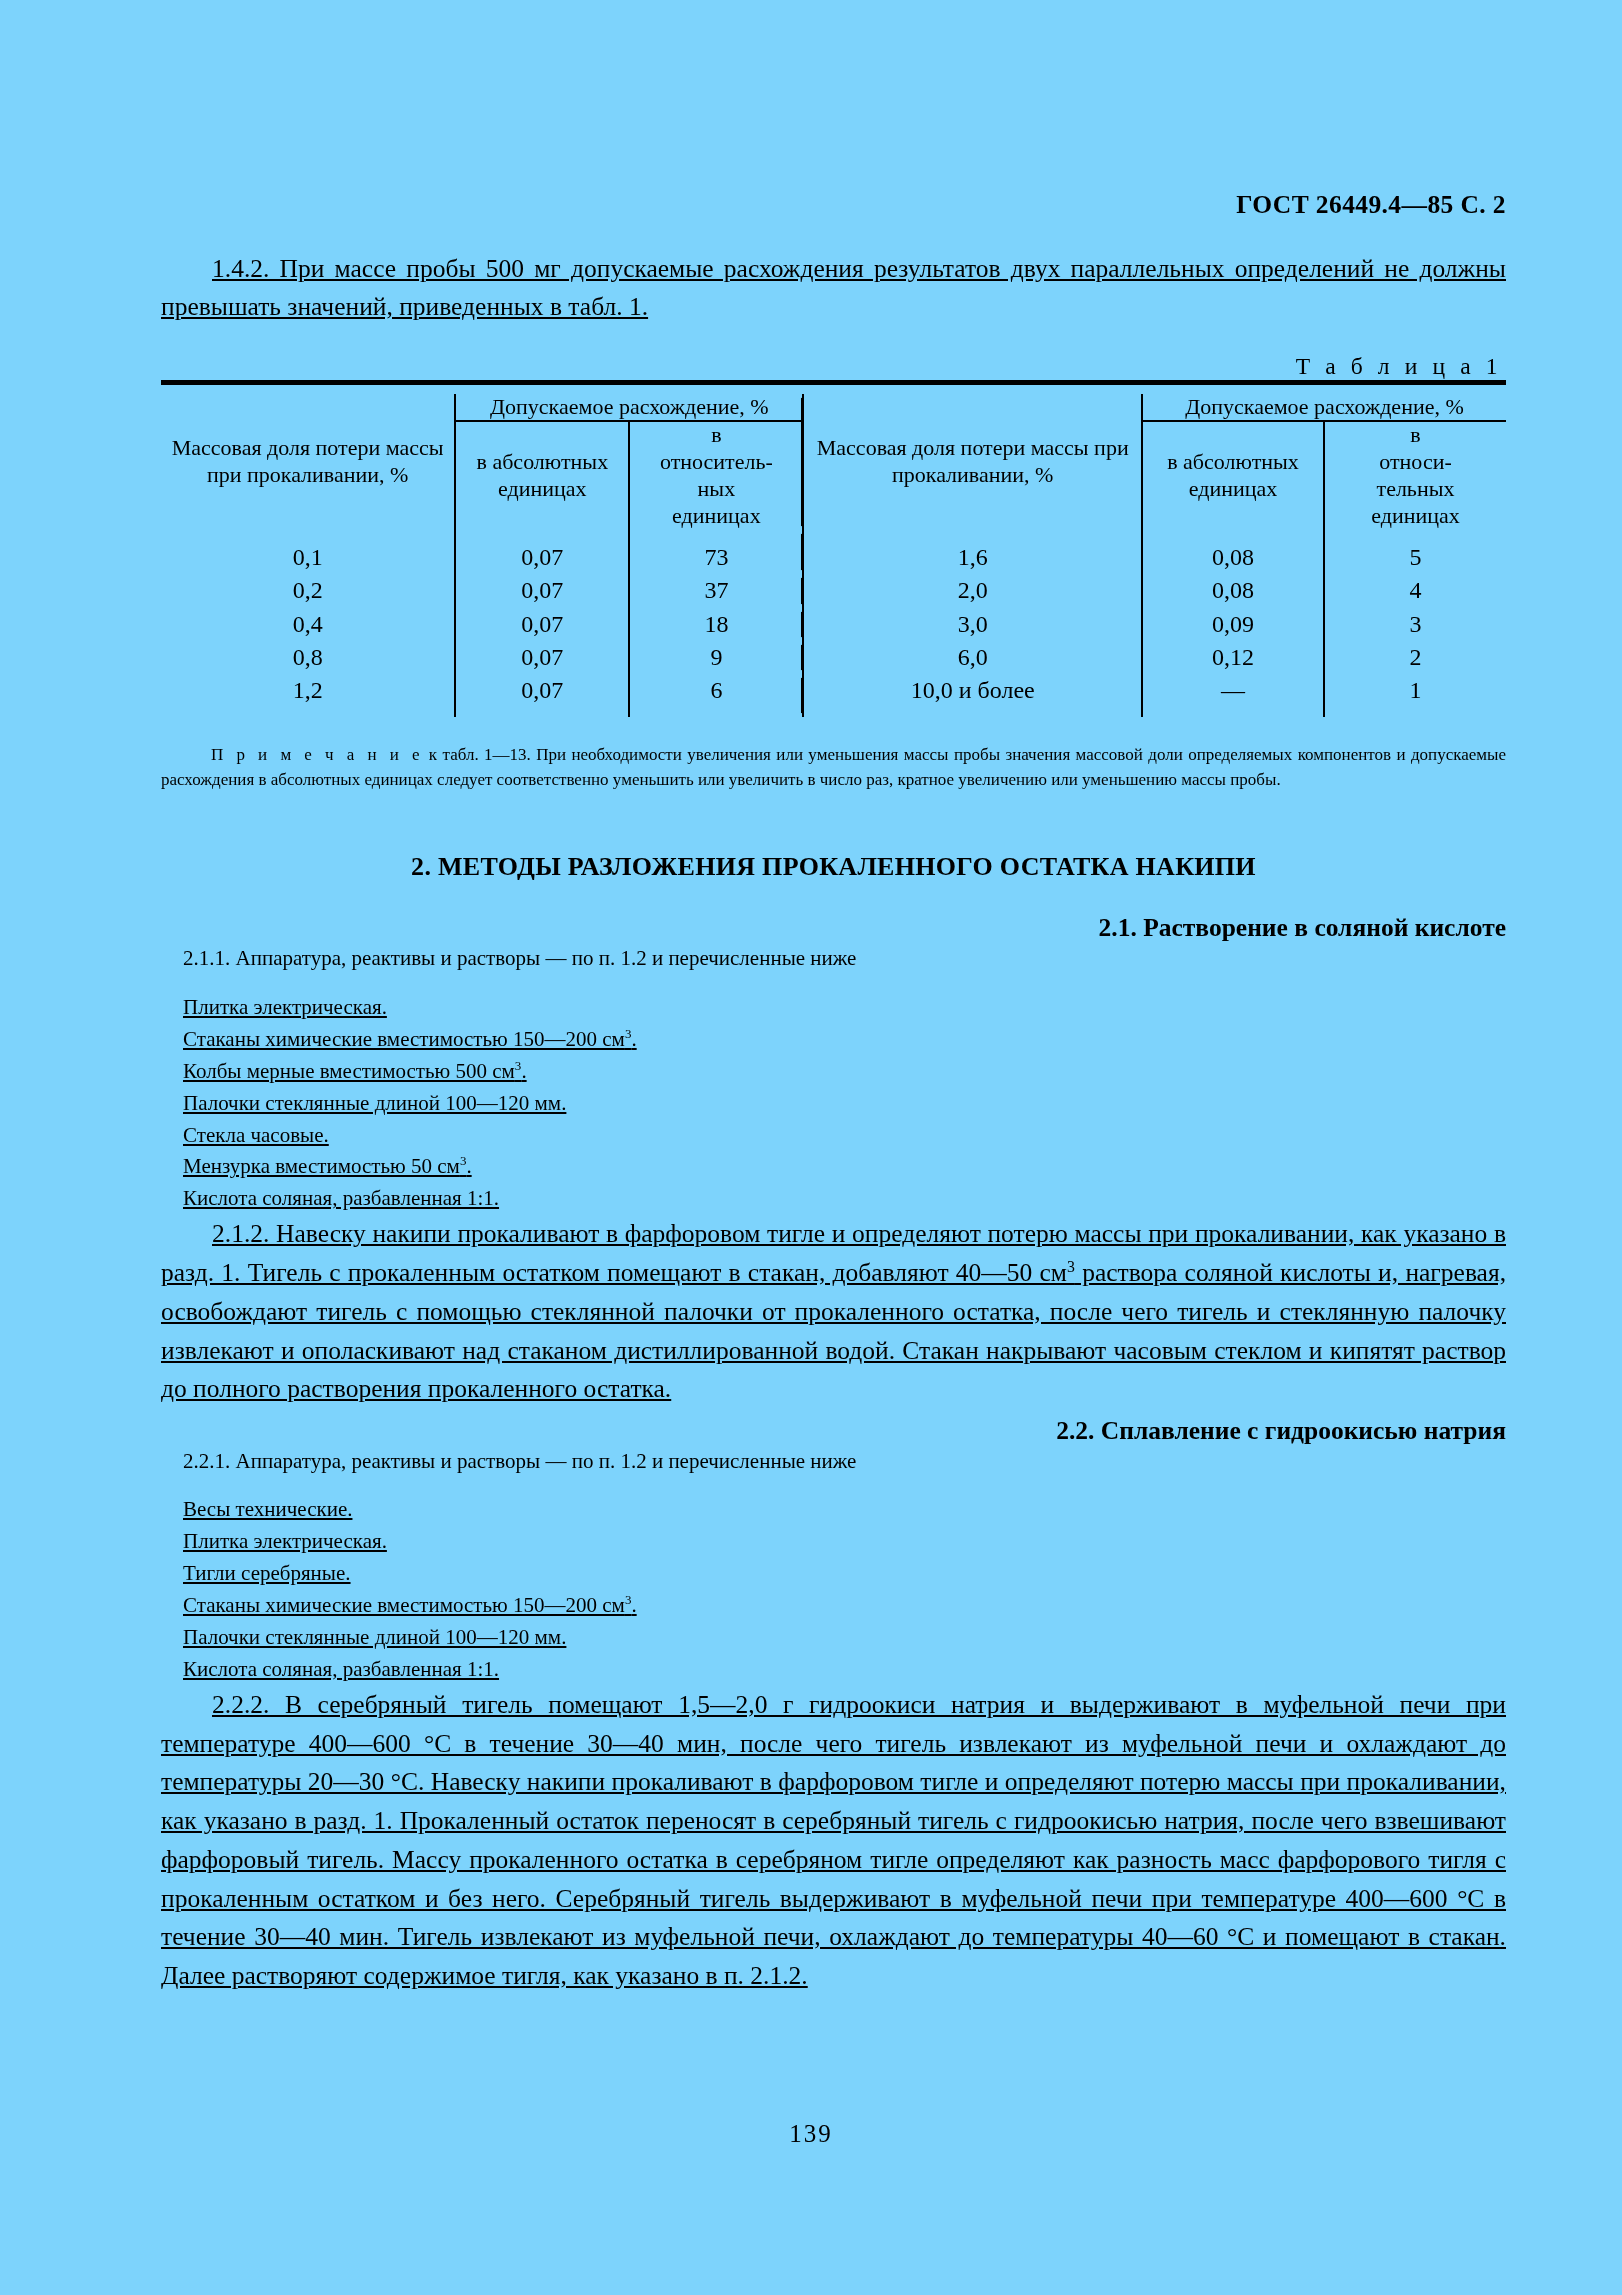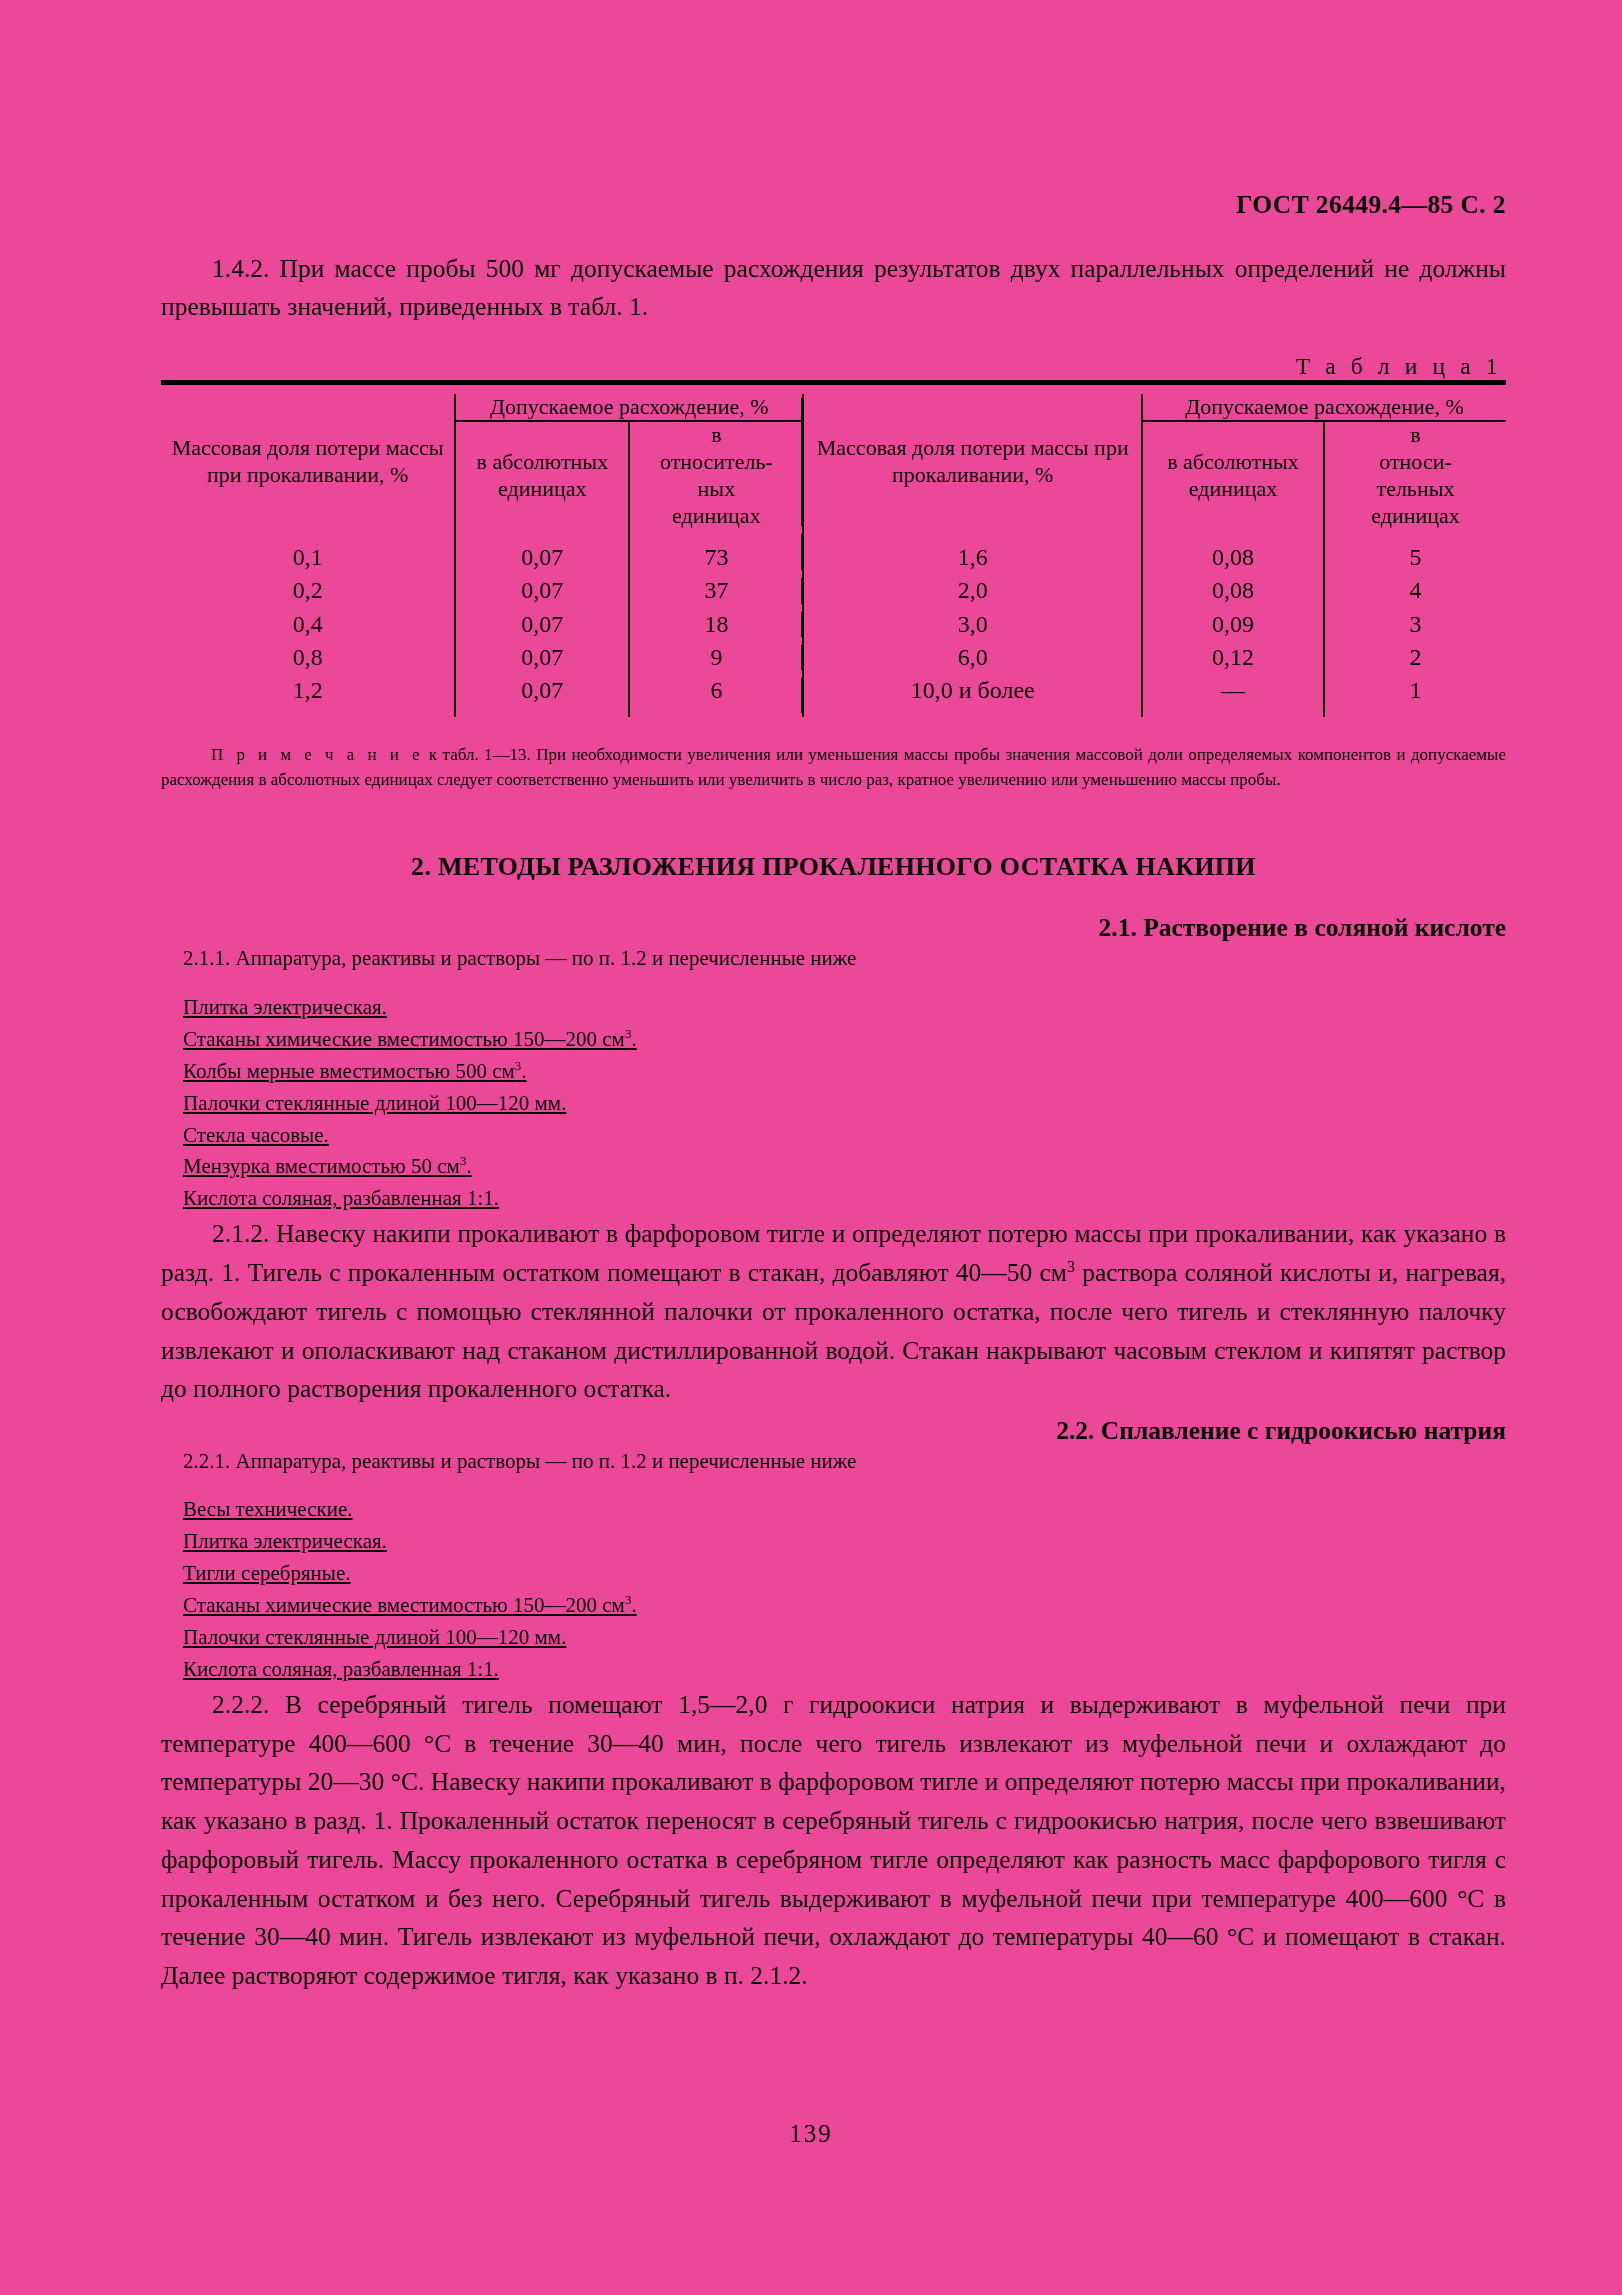--- a/index.html
+++ b/index.html
@@ -10,21 +10,21 @@
   }
   body {
     font-family: "Liberation Serif", "DejaVu Serif", serif;
     color: #000000;
   }
   .page {
     position: relative;
     width: 1622px;
     height: 2295px;
     margin: 0 auto;
-    background: #ec4899;
+    background: #7dd3fc;
     box-sizing: border-box;
     padding: 0;
     overflow: hidden;
   }
   .content {
     position: absolute;
     left: 161px;
     top: 0;
     width: 1345px;
   }
@@ -41,21 +41,21 @@
 
   
   p.para {
     margin: 0;
     font-size: 25.5px;
     line-height: 1.52;
     text-align: justify;
     text-justify: inter-word;
     hyphens: manual;
   }
-  p.para.indent { text-indent: 51px; }
+  p.para.indent { text-indent: 51px; text-decoration: underline; }
   p.first { margin-top: 29px; }
 
   .plain-line {
     margin: 0;
     font-size: 21px;
     line-height: 1.52;
     text-align: left;
     text-indent: 22px;
   }
 

